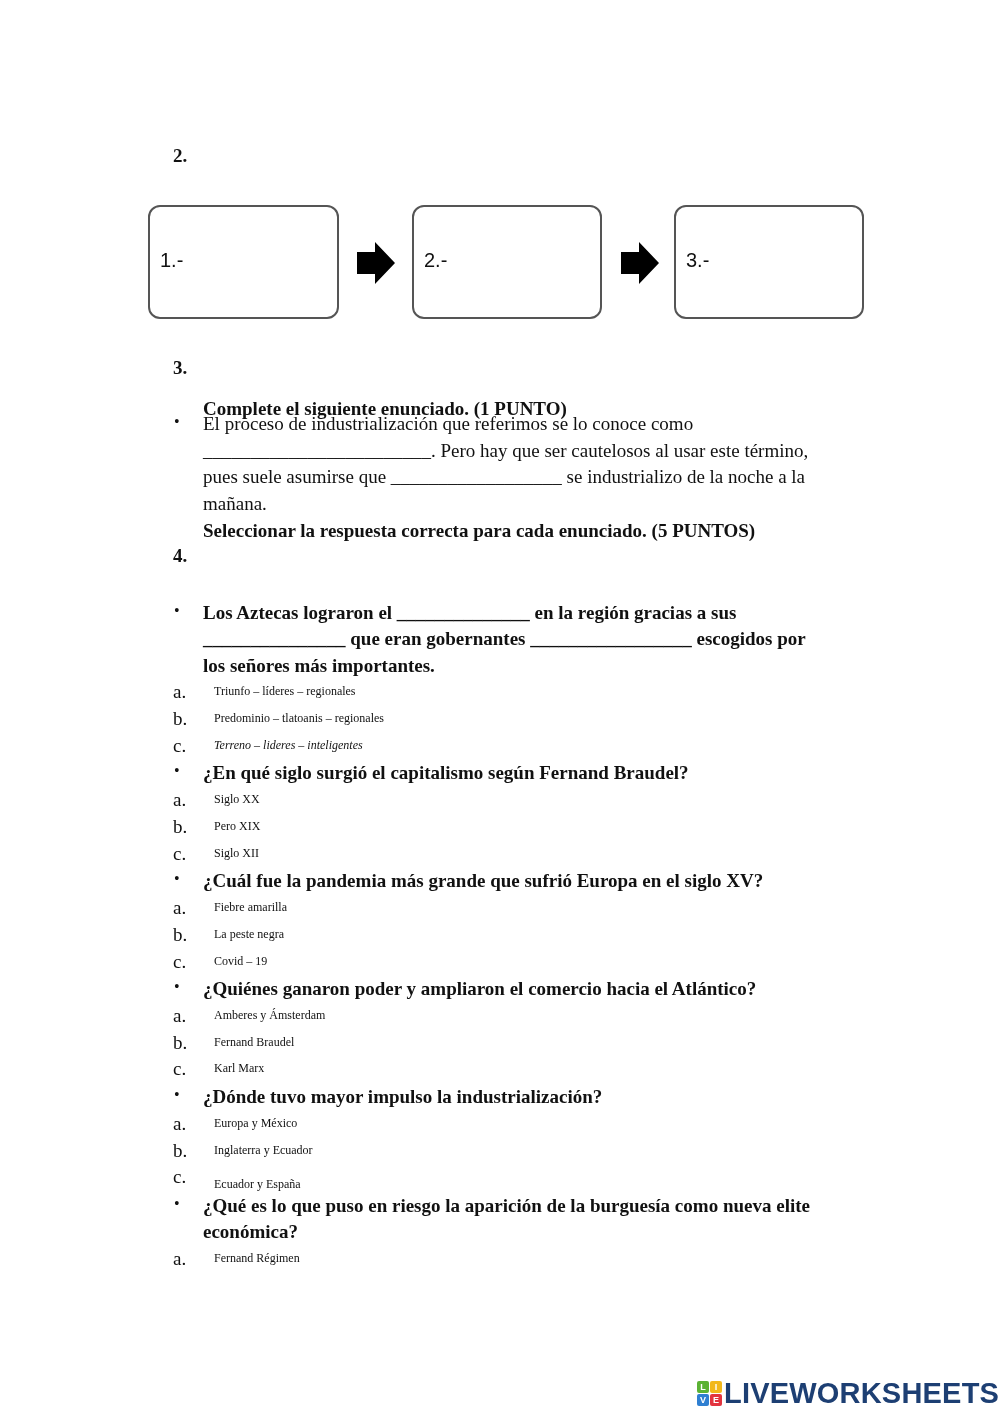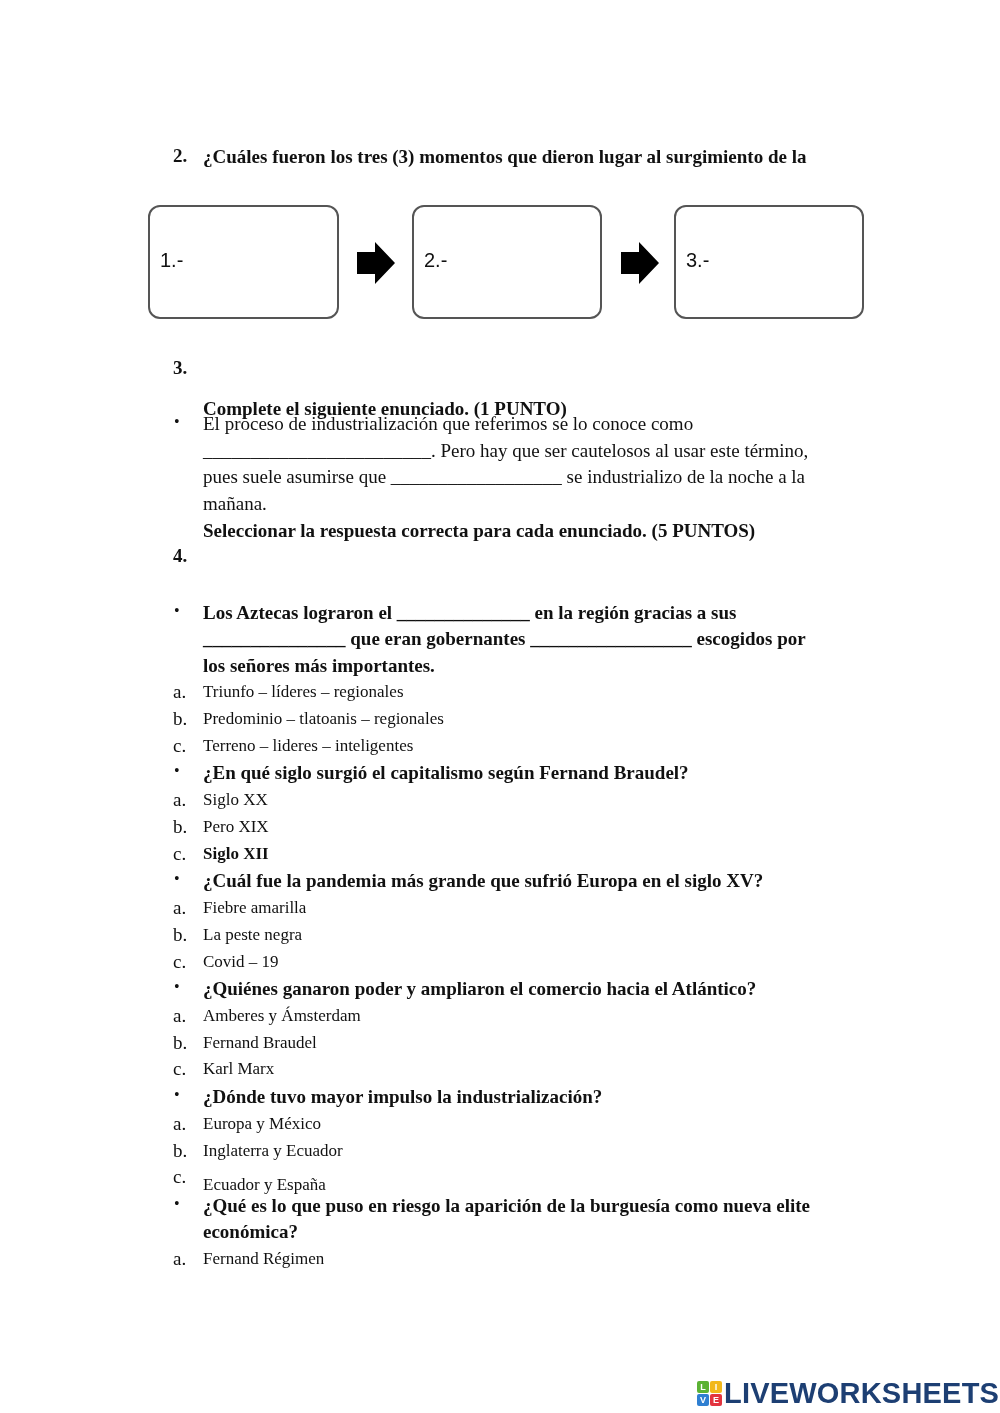--- a/index.html
+++ b/index.html
@@ -4,37 +4,36 @@
 <style>
   html, body { margin: 0; padding: 0; background: #ffffff; }
   body { width: 1000px; height: 1413px; position: relative; overflow: hidden;
          font-family: "Liberation Serif", serif; color: #111; }
   .q-num { position: absolute; left: 173px; font-weight: bold; font-size: 19px; }
   .q-text { position: absolute; left: 203px; font-weight: bold; font-size: 19px; line-height: 27px; width: 660px; }
   .bullet { position: absolute; left: 174px; font-size: 16px; }
   .line { position: absolute; left: 203px; font-size: 19px; line-height: 27px; white-space: nowrap; }
   .bold { font-weight: bold; }
   .opt-letter { position: absolute; left: 173px; font-size: 19px; line-height: 27px; }
-  .opt-text { position: absolute; left: 203px; font-size: 17px; line-height: 27px; white-space: nowrap; }
+  .opt-text { position: absolute; left: 214px; font-size: 12px; line-height: 27px; white-space: nowrap; }
   .box { position: absolute; top: 205px; height: 114px; border: 2px solid #555; border-radius: 12px;
          box-sizing: border-box; background: #fff; }
   .box-label { position: absolute; left: 10px; top: 42px; font-family: "Liberation Sans", sans-serif; font-size: 20px; color: #111; }
   .arrow { position: absolute; top: 242px; width: 40px; height: 42px; }
   .logo { position: absolute; left: 697px; top: 1378px; height: 30px; display: flex; align-items: center; }
   .tiles { display: grid; grid-template-columns: 12px 12px; grid-template-rows: 12px 12px; gap: 1px; margin-right: 2px; }
   .tile { font-family: "Liberation Sans", sans-serif; font-size: 9px; font-weight: bold; color: #fff;
           display: flex; align-items: center; justify-content: center; border-radius: 2px; }
   .logo-text { font-family: "Liberation Sans", sans-serif; font-weight: bold; font-size: 29px; color: #1d3f73; letter-spacing: 0.2px; }
 </style>
 </head>
 <body>
 
 <div class="q-num" style="top:145px;">2.</div>
 <div class="q-text" style="top:143px;">
-  <div>¿Cuáles fueron los tres (3) momentos que dieron lugar al surgimiento de la</div>
 </div>
 
 <div class="box" style="left:148px; width:191px;">
   <span class="box-label">1.-</span>
 </div>
 <svg class="arrow" style="left:355px;" viewBox="0 0 40 42">
   <polygon points="2,10 20,10 20,0 40,21 20,42 20,32 2,32" fill="#000"></polygon>
 </svg>
 <div class="box" style="left:412px; width:190px;">
   <span class="box-label">2.-</span>
@@ -60,30 +59,30 @@
 
 <div class="bullet" style="top:602px;">•</div>
 <div class="line bold" style="top:599px;">Los Aztecas lograron el ______________ en la región gracias a sus</div>
 <div class="line bold" style="top:625px;">_______________ que eran gobernantes _________________ escogidos por</div>
 <div class="line bold" style="top:652px;">los señores más importantes.</div>
 <div class="opt-letter" style="top:678px;">a.</div>
 <div class="opt-text" style="top:678px;">Triunfo – líderes – regionales</div>
 <div class="opt-letter" style="top:705px;">b.</div>
 <div class="opt-text" style="top:705px;">Predominio – tlatoanis – regionales</div>
 <div class="opt-letter" style="top:732px;">c.</div>
-<div class="opt-text" style="top:732px;">Terreno – lideres – inteligentes</div>
+<div class="opt-text" style="top:732px;font-style:italic;">Terreno – lideres – inteligentes</div>
 
 <div class="bullet" style="top:762px;">•</div>
 <div class="line bold" style="top:759px;">¿En qué siglo surgió el capitalismo según Fernand Braudel?</div>
 <div class="opt-letter" style="top:786px;">a.</div>
 <div class="opt-text" style="top:786px;">Siglo XX</div>
 <div class="opt-letter" style="top:813px;">b.</div>
 <div class="opt-text" style="top:813px;">Pero XIX</div>
 <div class="opt-letter" style="top:840px;">c.</div>
-<div class="opt-text" style="top:840px;font-weight:bold;">Siglo XII</div>
+<div class="opt-text" style="top:840px;">Siglo XII</div>
 
 <div class="bullet" style="top:870px;">•</div>
 <div class="line bold" style="top:867px;">¿Cuál fue la pandemia más grande que sufrió Europa en el siglo XV?</div>
 <div class="opt-letter" style="top:894px;">a.</div>
 <div class="opt-text" style="top:894px;">Fiebre amarilla</div>
 <div class="opt-letter" style="top:921px;">b.</div>
 <div class="opt-text" style="top:921px;">La peste negra</div>
 <div class="opt-letter" style="top:948px;">c.</div>
 <div class="opt-text" style="top:948px;">Covid – 19</div>
 

